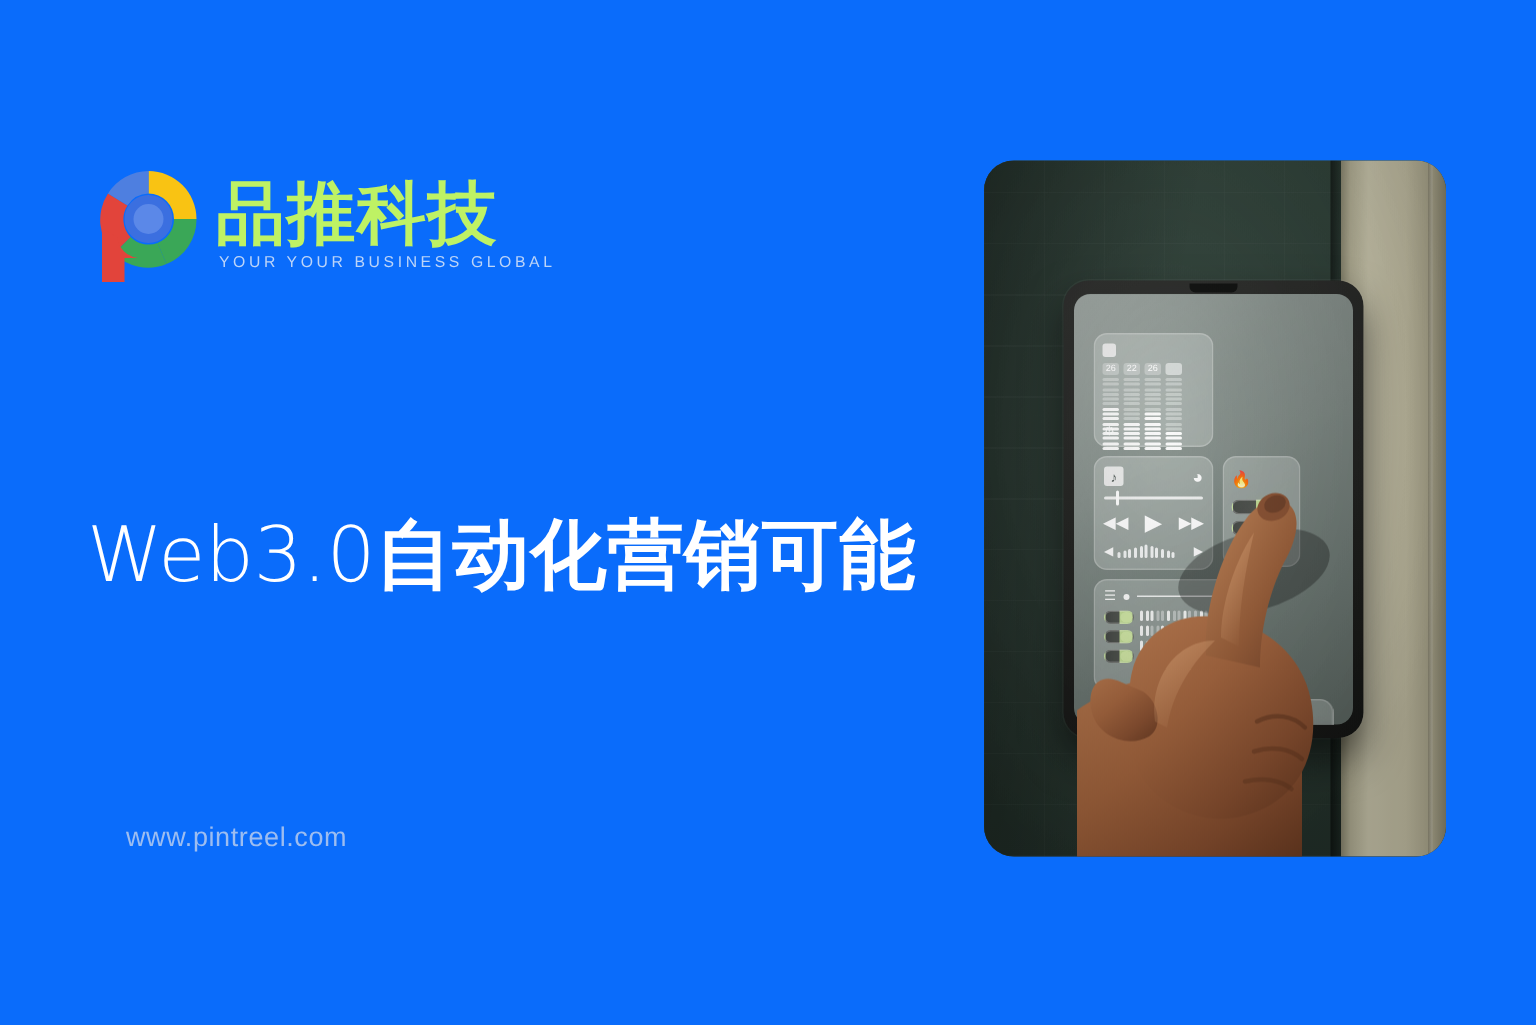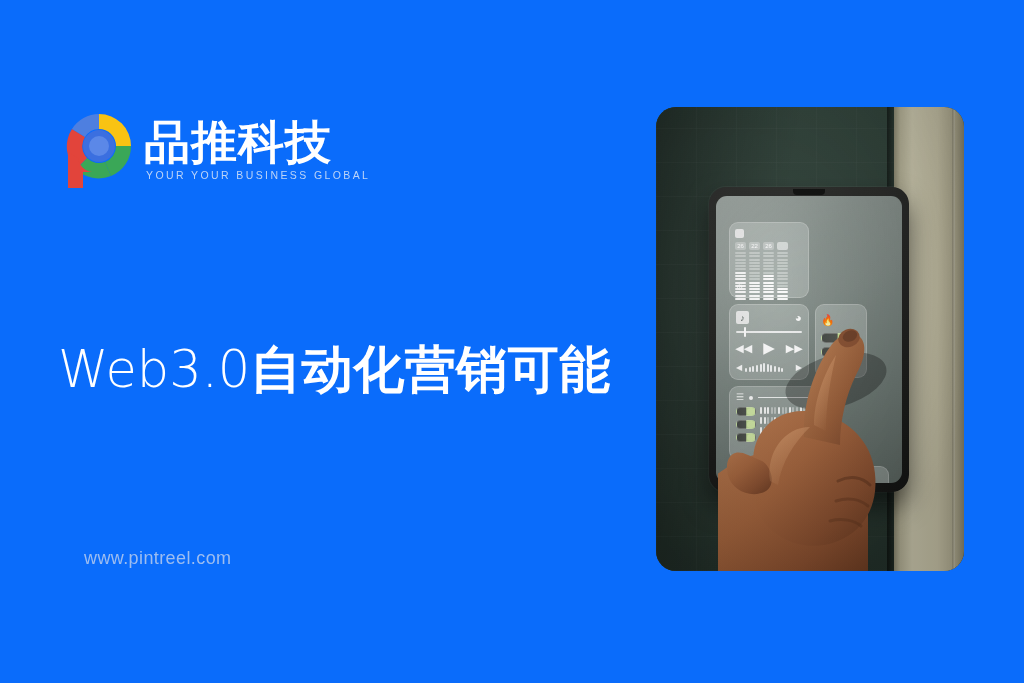--- a/index.html
+++ b/index.html
@@ -13,21 +13,21 @@
 
   
   .logo-block{
     position:absolute; left:62px; top:110px;
     display:flex; align-items:center; gap:8px;
   }
   .logo-mark{ width:74px; height:78px; position:relative; flex:0 0 auto; }
   .logo-word{ display:flex; flex-direction:column; }
   .logo-cn{
     font-size:46px; line-height:48px; font-weight:bold;
-    color:#ffffff; letter-spacing:1px;
+    color:#bef264; letter-spacing:1px;
     font-family:"DejaVu Sans","Liberation Sans",sans-serif;
   }
   .logo-tag{
     font-size:10.5px; letter-spacing:2.4px; color:#bcd4f8;
     margin-top:3px; padding-left:2px; white-space:nowrap;
     font-weight:500;
   }
 
   
   .headline{

